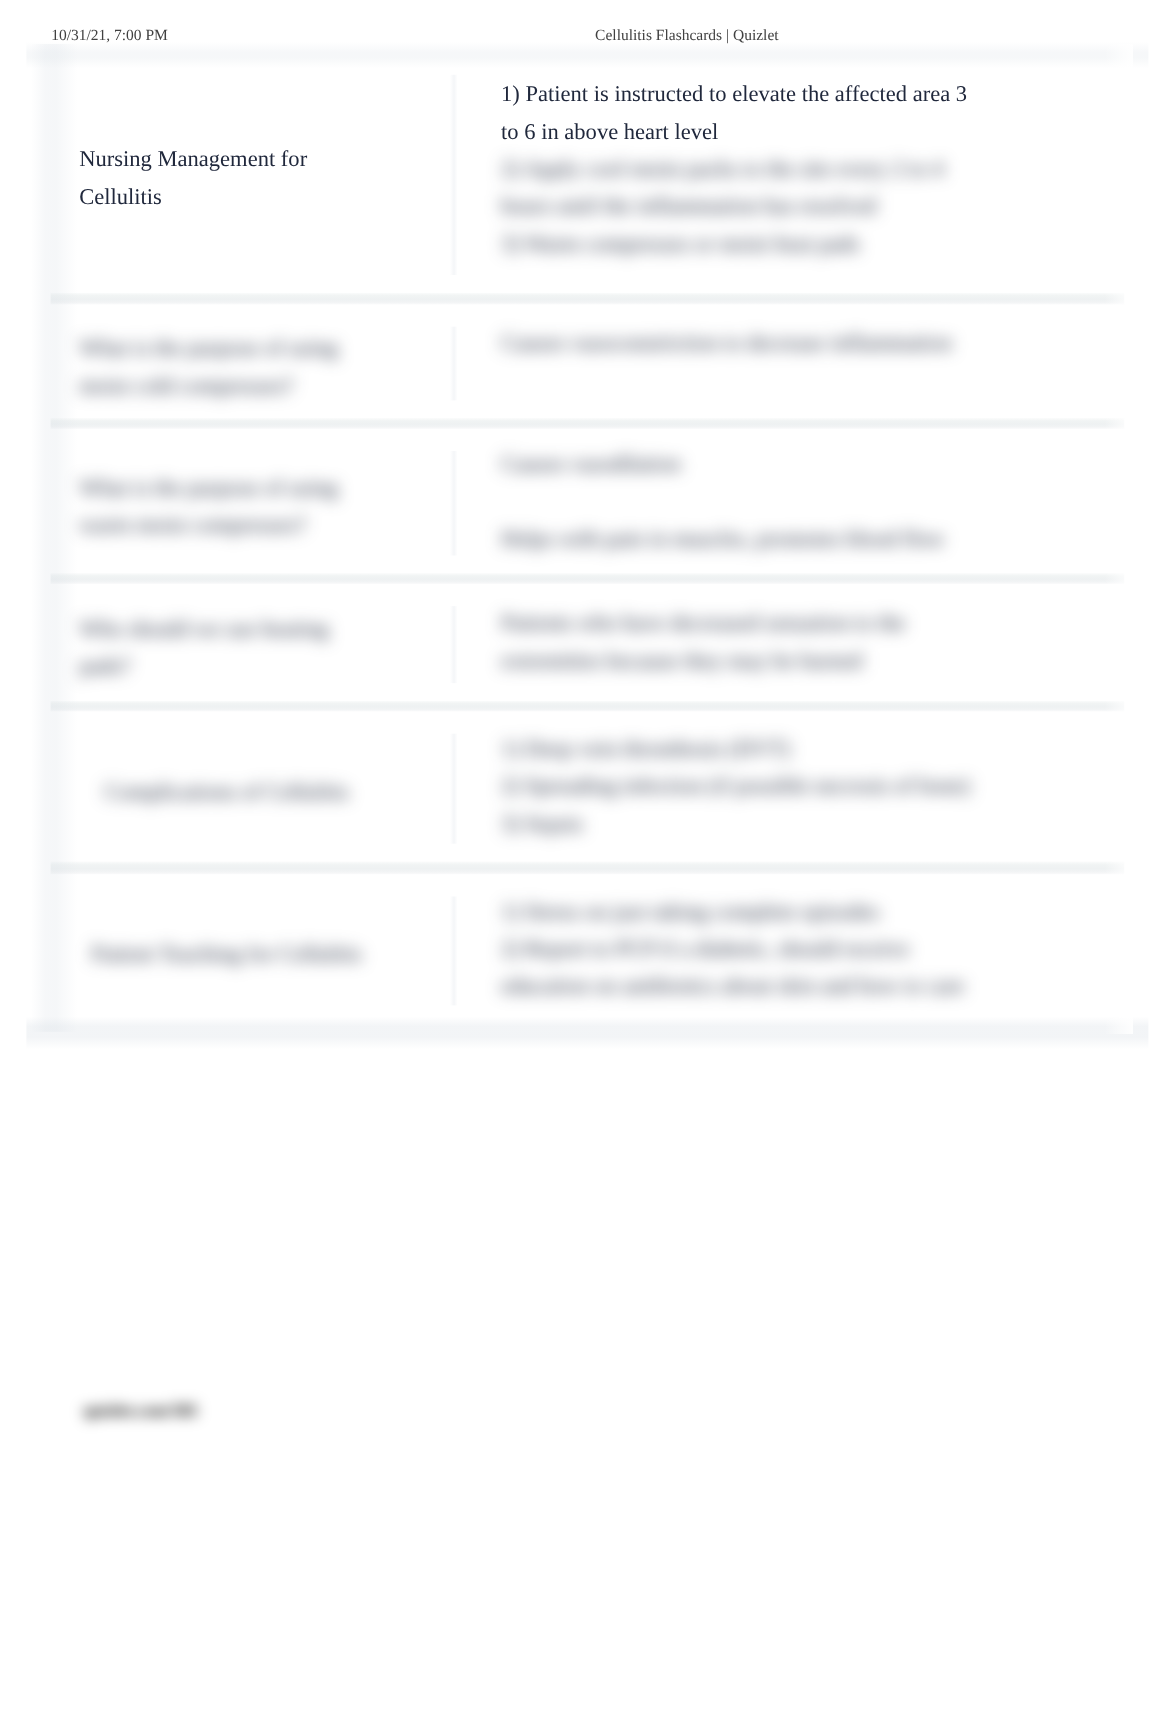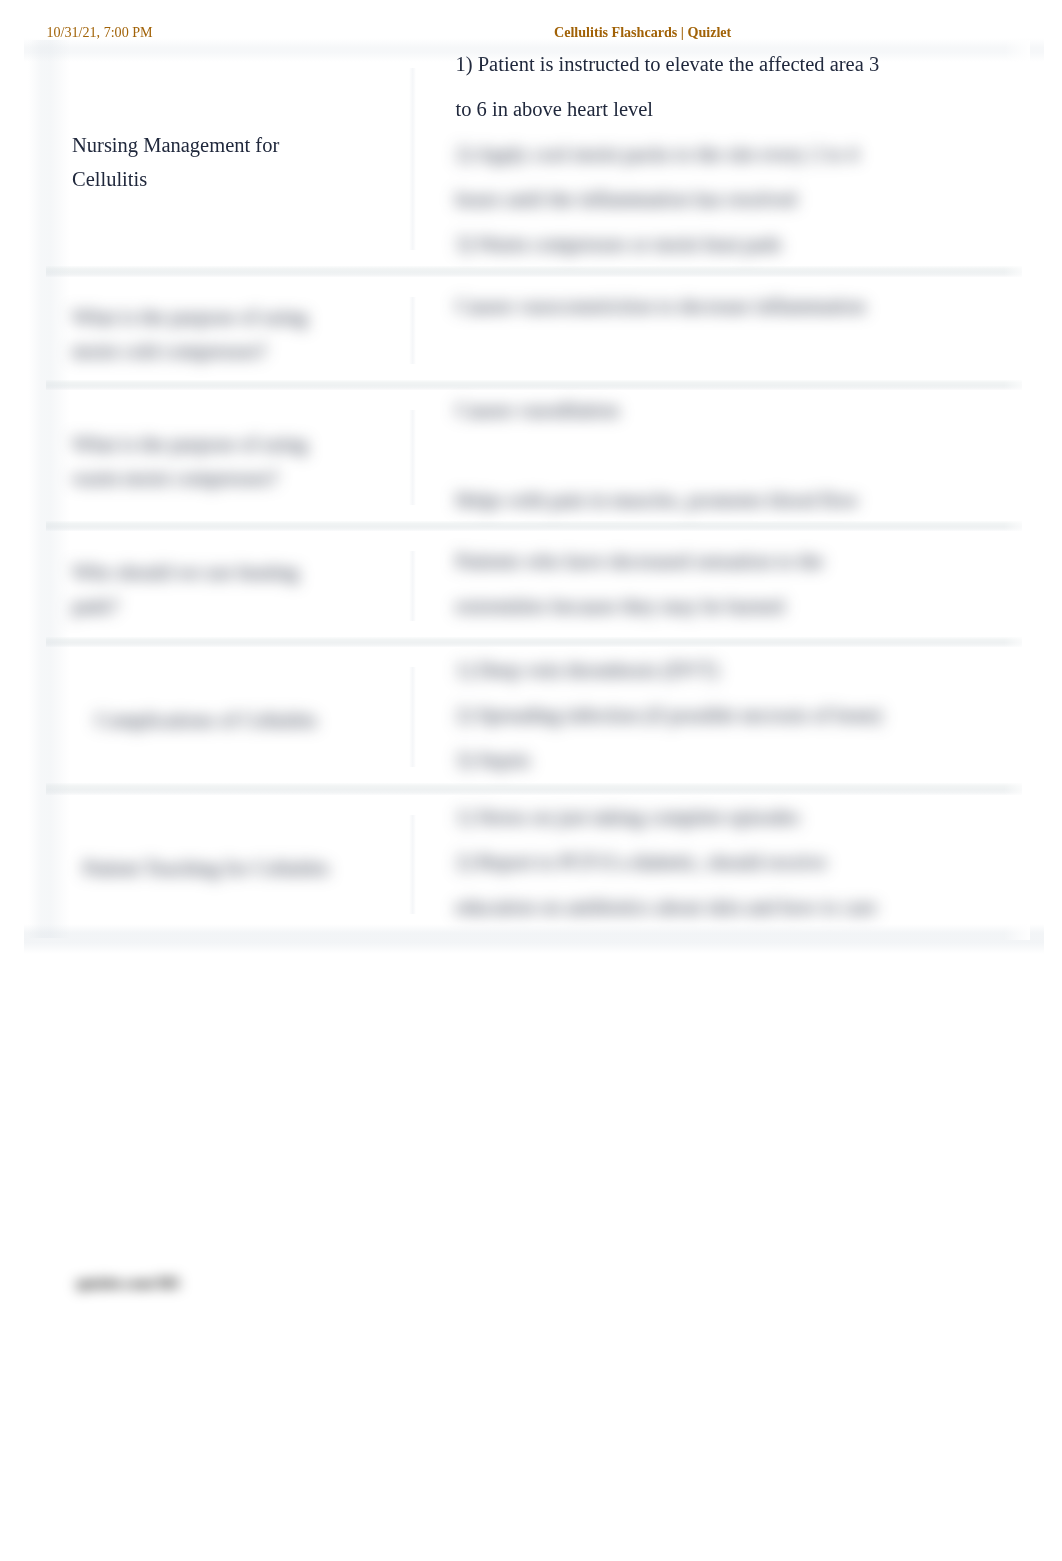--- a/index.html
+++ b/index.html
@@ -3,34 +3,34 @@
 <meta charset="utf-8">
 <style>
   html,body{margin:0;padding:0;background:#ffffff;}
   body{width:1062px;height:1561px;
        font-family:"Liberation Serif","DejaVu Serif",serif;
        color:#20283c;}
   .page{position:relative;width:1062px;height:1561px;background:#fff;overflow:hidden;}
 
   
   .hdr{position:absolute;top:23.5px;left:0;width:986px;height:16px;
-       font-size:14.1px;color:#a16207;line-height:16px;}
+       font-size:14.1px;color:#404040;line-height:16px;}
   .hdr .date{position:absolute;left:46.5px;top:0;}
-  .hdr .title{position:absolute;left:554px;top:0;white-space:nowrap;font-weight:bold;}
+  .hdr .title{position:absolute;left:541px;top:0;white-space:nowrap;}
 
   
   .cards{position:absolute;left:46px;top:48px;width:976px;}
   .row{position:relative;background:#ffffff;}
   .row .inner{position:relative;display:flex;align-items:center;height:100%;}
   .vdiv{position:absolute;left:363px;top:20px;bottom:16px;width:7px;
         background:linear-gradient(to right,rgba(221,226,233,0),rgba(221,226,233,.27) 45%,rgba(221,226,233,.30) 55%,rgba(221,226,233,0));}
   .term{width:364px;box-sizing:border-box;padding:0 70px 0 26px;
         font-size:20.5px;line-height:34px;margin-top:10px;}
   .def{flex:1;box-sizing:border-box;padding:0 130.5px 0 45.5px;
-       font-size:20.5px;line-height:45px;}
+       font-size:20.5px;line-height:34px;}
   .sep{background:linear-gradient(to bottom,#fbfcfc 0%,#f1f4f4 25%,#eef1f2 55%,#f2f4f5 80%,#fbfbfc 100%);}
   .b{filter:blur(7.2px);}
   
   .glow{z-index:5;position:absolute;left:28px;top:40px;width:44px;height:898px;
         background:linear-gradient(to right,
             rgba(214,221,228,0) 0%, rgba(214,221,228,.22) 30%,
             rgba(214,221,228,.24) 52%, rgba(214,221,228,0) 96%);
         pointer-events:none;}
   .glowtop{z-index:5;position:absolute;left:24px;top:38px;width:1020px;height:24px;
         background:linear-gradient(to bottom,

